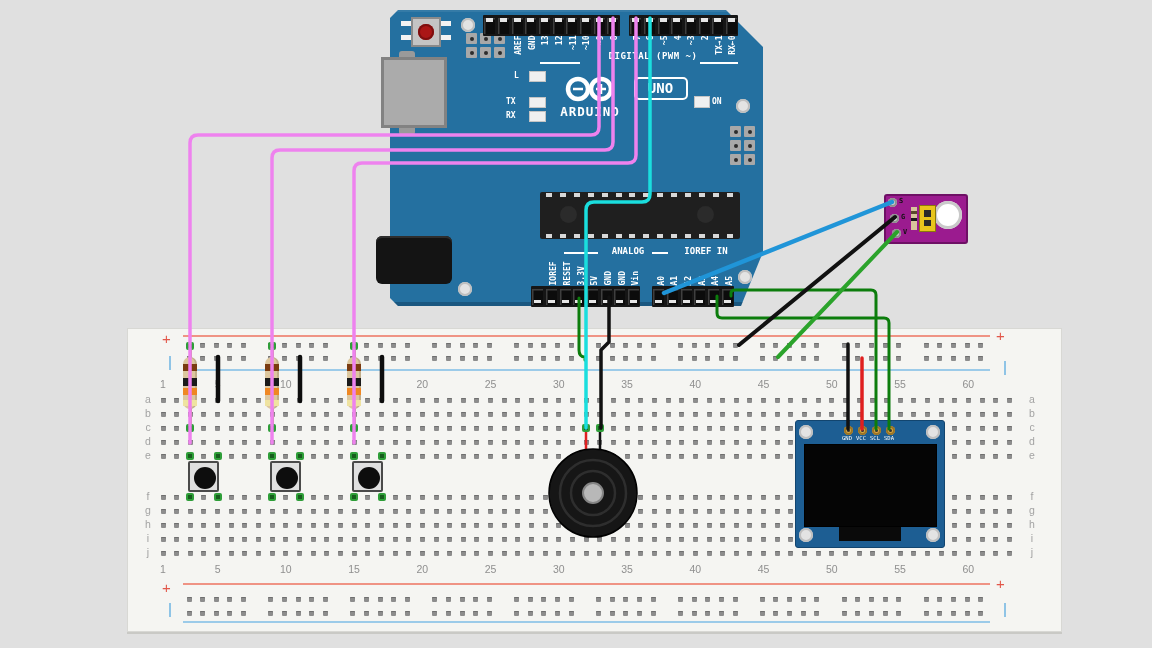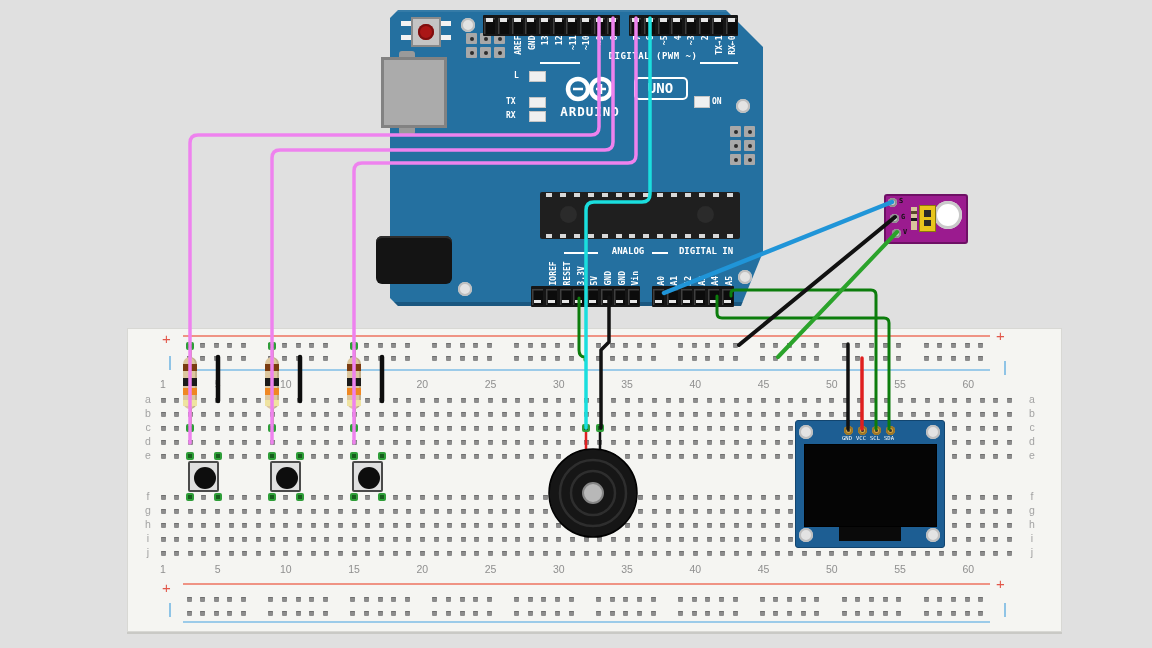--- a/index.html
+++ b/index.html
@@ -1122,21 +1122,21 @@
       <div class="vlabel mono" style="left: 679.75px; top: 258px; text-align: left; position: absolute;">A3</div>
       <div class="vlabel mono" style="left: 693.4px; top: 258px; text-align: left; position: absolute;">A4</div>
       <div class="vlabel mono" style="left: 707.05px; top: 258px; text-align: left; position: absolute;">A5</div>
     </div>
 
   <div class="abs wlabel mono" style="left:594px;top:51px;width:118px;font-size:9px;text-align:center;letter-spacing:.5px;">DIGITAL (PWM ~)</div>
   <div class="abs wline" style="left:540px;top:62px;width:40px;"></div>
   <div class="abs wline" style="left:700px;top:62px;width:38px;"></div>
   <div class="abs wlabel mono" style="left:600px;top:246px;width:56px;font-size:9px;text-align:center;">ANALOG</div>
   <div class="abs wline" style="left:564px;top:252px;width:34px;"></div>
-  <div class="abs wlabel mono" style="left:672px;top:246px;width:68px;font-size:9px;text-align:center;">DIGITAL IN</div>
+  <div class="abs wlabel mono" style="left:672px;top:246px;width:68px;font-size:9px;text-align:center;">IOREF IN</div>
   <div class="abs wline" style="left:652px;top:252px;width:16px;"></div>
 
   <div class="abs wlabel mono" style="left:514px;top:71px;font-size:8px;">L</div>
   <div class="abs led" style="left:529px;top:71px;width:15px;height:9px;"></div>
   <div class="abs wlabel mono" style="left:506px;top:97px;font-size:8px;">TX</div>
   <div class="abs led" style="left:529px;top:97px;width:15px;height:9px;"></div>
   <div class="abs wlabel mono" style="left:506px;top:111px;font-size:8px;">RX</div>
   <div class="abs led" style="left:529px;top:111px;width:15px;height:9px;"></div>
   <div class="abs led" style="left:694px;top:96px;width:14px;height:10px;"></div>
   <div class="abs wlabel mono" style="left:712px;top:97px;font-size:8px;">ON</div>

